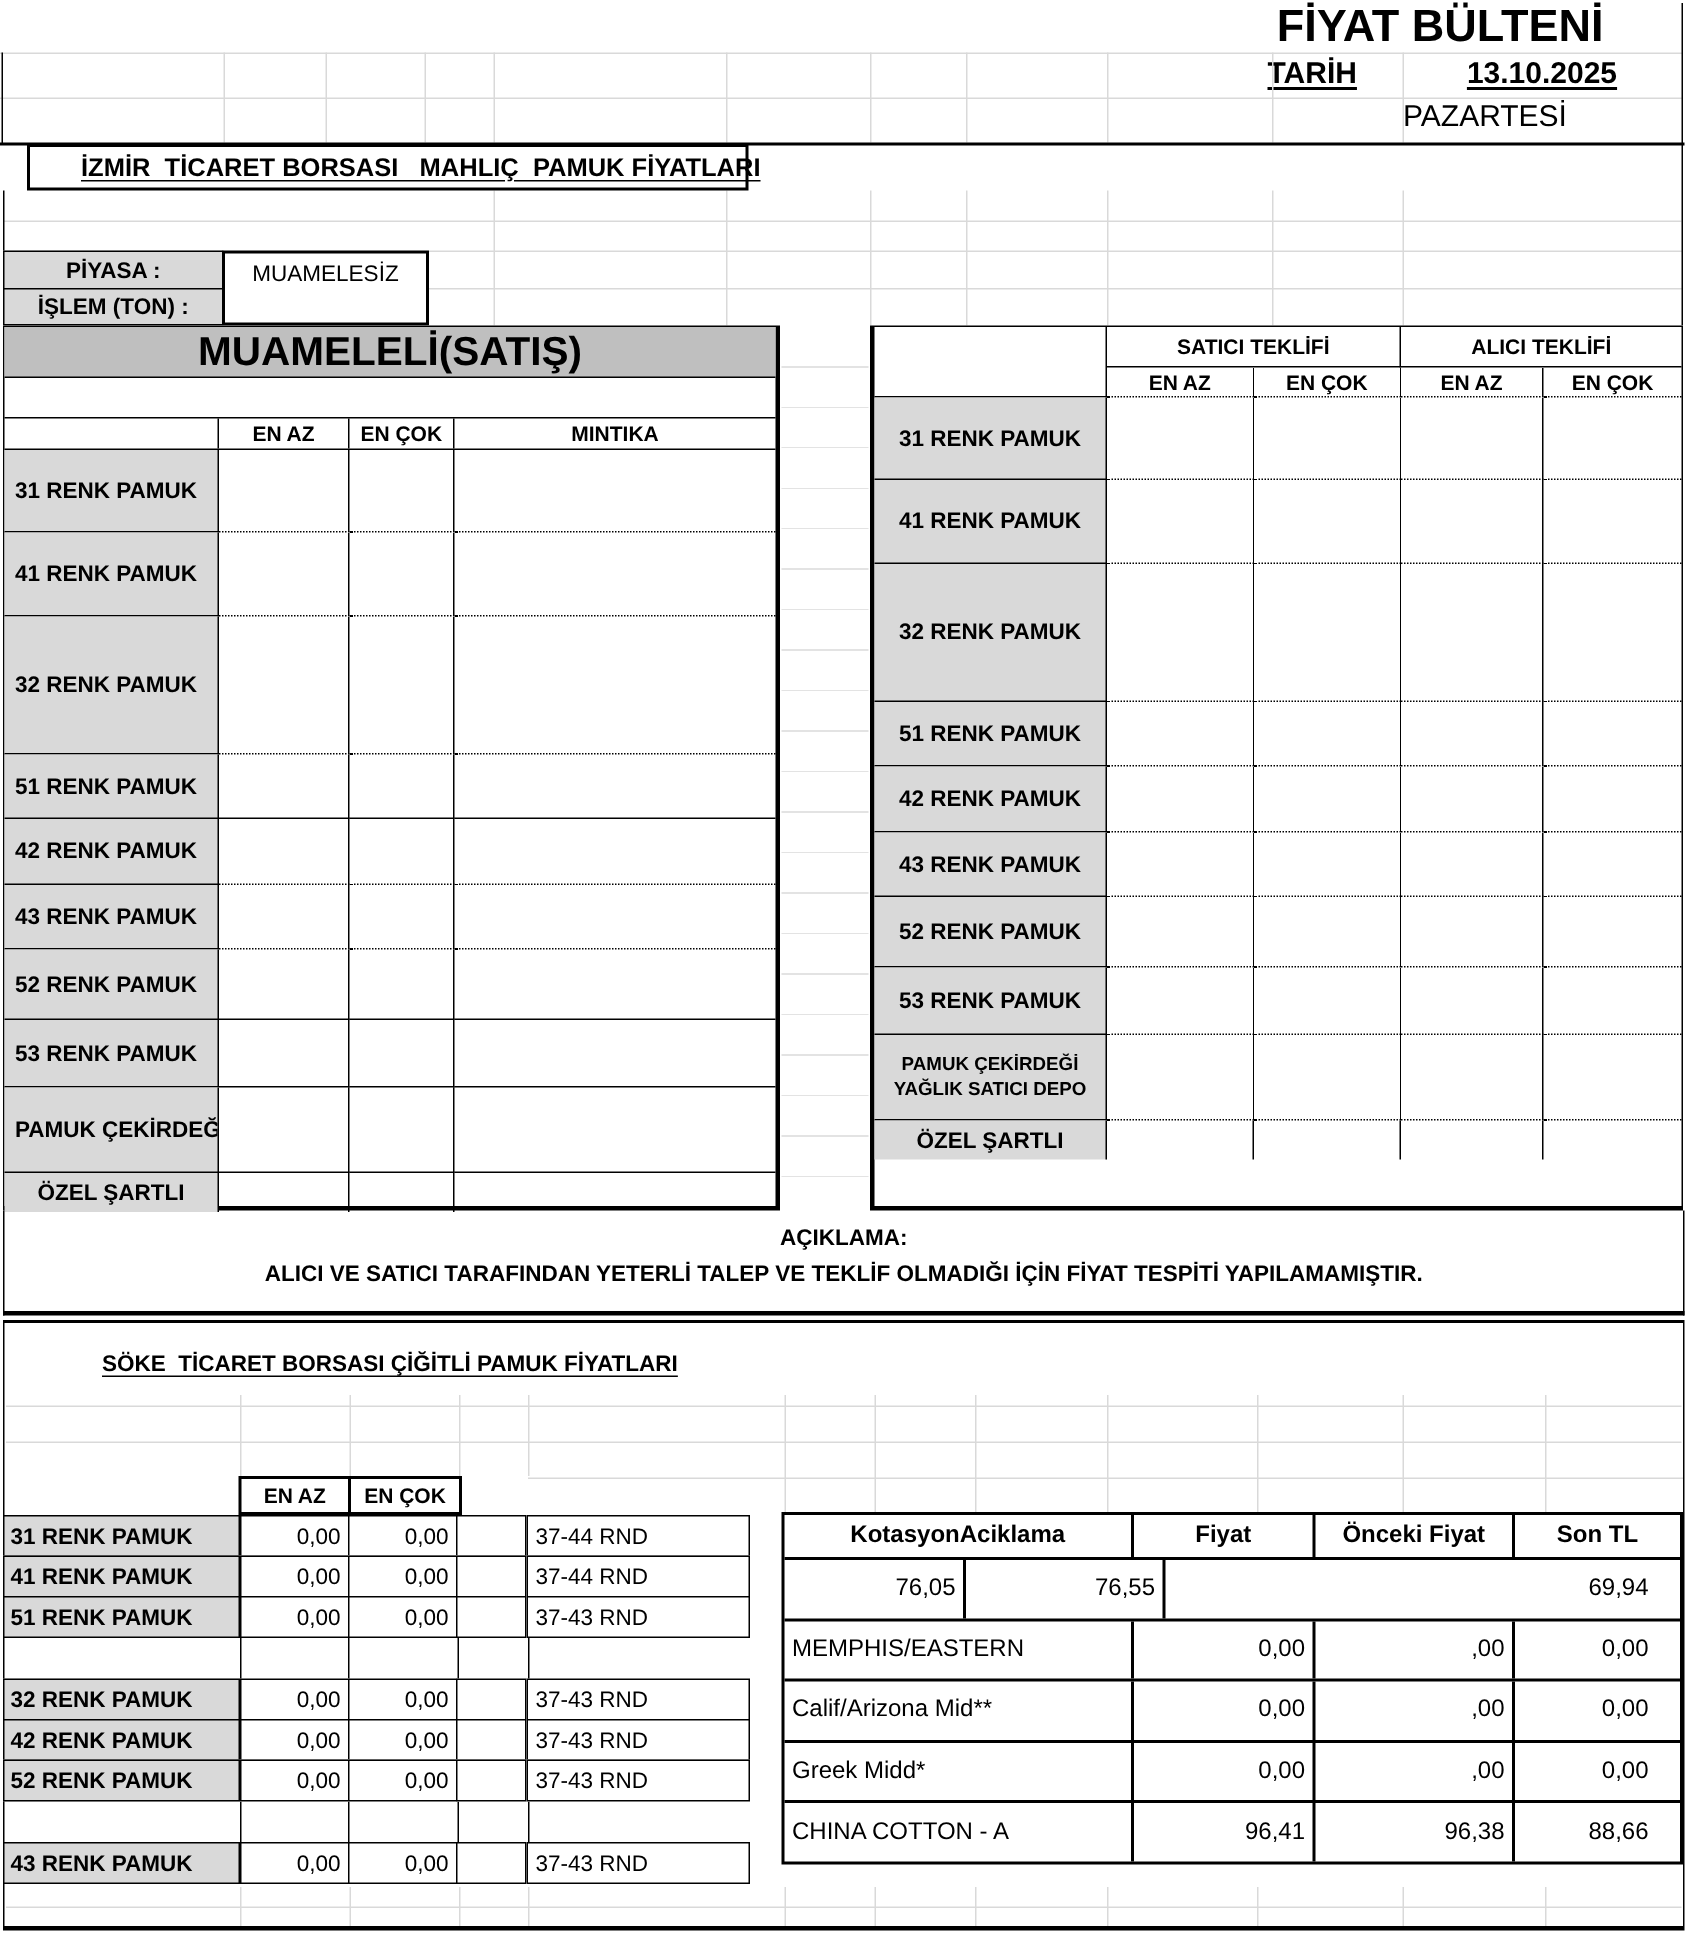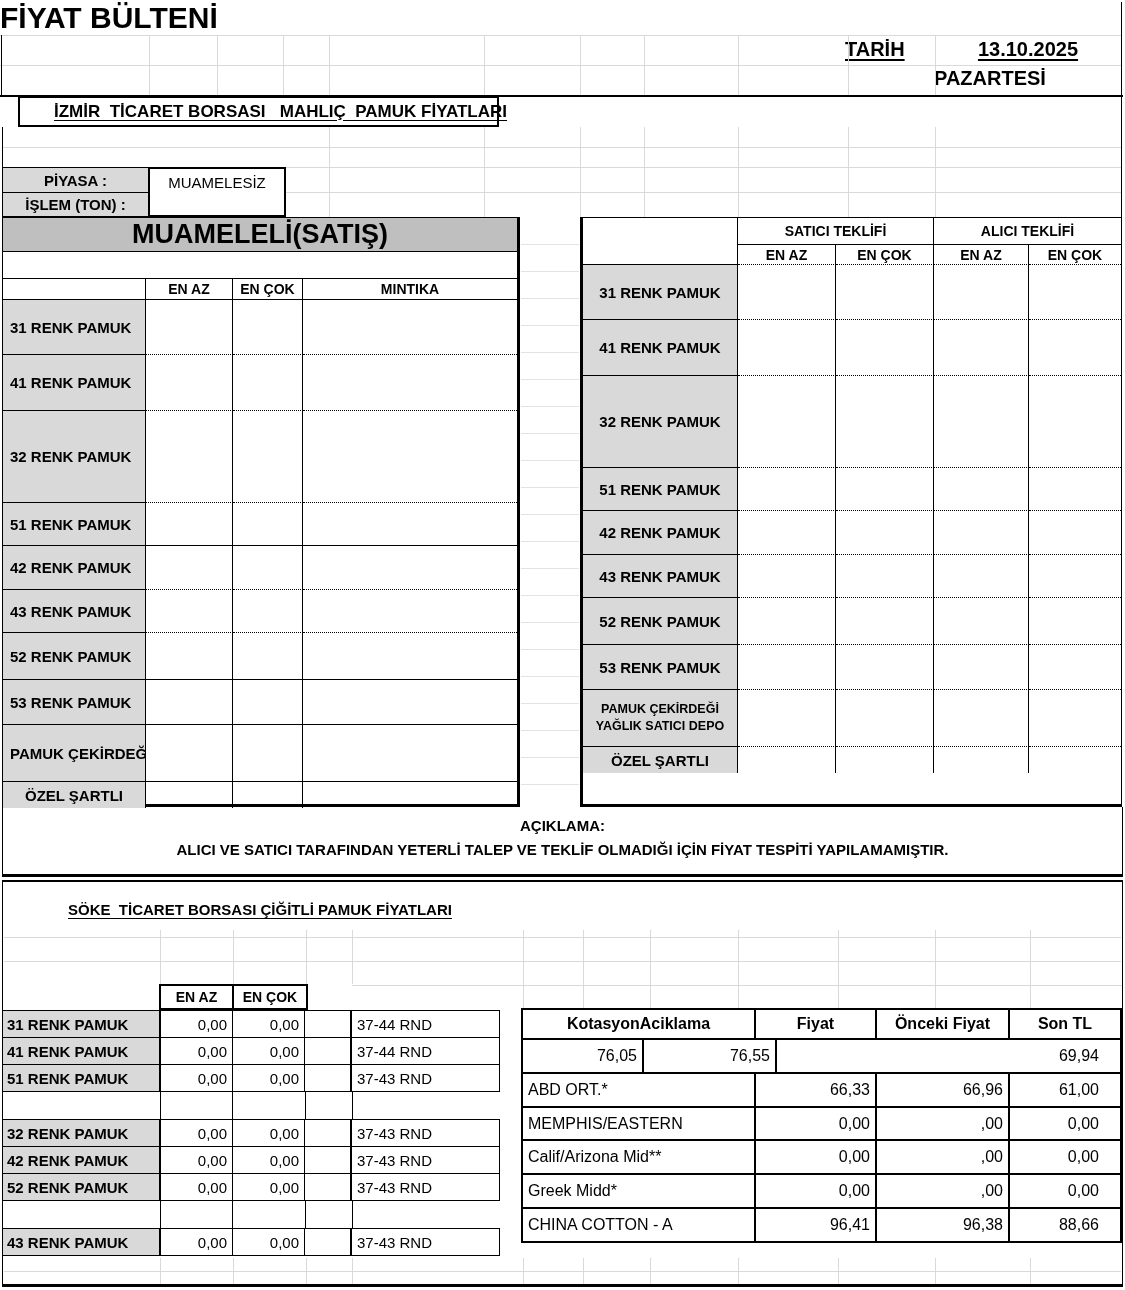--- a/index.html
+++ b/index.html
@@ -4,24 +4,24 @@
 <style>
   html,body{margin:0;padding:0;background:#fff}
   #page{position:relative;width:1125px;height:1290px;background:#fff;
         font-family:"Liberation Sans",sans-serif;color:#000;overflow:hidden}
   .abs{position:absolute;box-sizing:border-box}
   .ctr{display:flex;align-items:center;justify-content:center}
   .pre{white-space:pre}
   .ul{text-decoration:underline;text-underline-offset:3px}
 
   
-  .title{left:0;top:1px;width:1069px;text-align:left;font-size:30px;font-weight:bold}
+  .title{left:0;top:1px;width:1069px;text-align:right;font-size:30px;font-weight:bold}
   .tarih{left:845px;top:38px;width:110px;height:26px;font-size:20px;font-weight:bold}
   .tarihval{left:958px;top:38px;width:140px;height:26px;font-size:20px;font-weight:bold;text-align:center}
-  .day{left:905px;top:67px;width:170px;height:26px;font-size:20px;font-weight:bold;text-align:center}
+  .day{left:905px;top:67px;width:170px;height:26px;font-size:20px;font-weight:normal;text-align:center}
   .izmirbox{left:18px;top:96px;width:481px;height:31px;border:2px solid #000;display:flex;align-items:center;padding-left:34px;font-size:17px;font-weight:bold}
   .piyasalab{left:2px;top:167px;width:147px;height:26px;background:#d9d9d9;border:1px solid #000;font-size:15px;font-weight:bold}
   .islemlab{left:2px;top:192px;width:147px;height:25px;background:#d9d9d9;border:1px solid #000;font-size:15px;font-weight:bold}
   .valbox{left:148px;top:167px;width:138px;height:50px;border:2px solid #000;background:#fff}
   .valbox .v{height:26px;display:flex;align-items:center;justify-content:center;font-size:15px}
 
   
   .band{height:33px;background:#bfbfbf;border-bottom:1px solid #000;display:flex;align-items:center;justify-content:center;font-size:27px;font-weight:bold;flex:none}
   .tblL{left:2px;top:217px;width:518px;height:590px;border:1px solid #000;border-right:3px solid #000;border-bottom:3px solid #000;display:flex;flex-direction:column;background:#fff}
   .lspacer{height:26px;border-bottom:1px solid #000;flex:none}
@@ -404,26 +404,20 @@
       <div class="kc kc2 ctr">Fiyat</div>
       <div class="kc kc3 ctr">Önceki Fiyat</div>
       <div class="kc kc4 ctr">Son TL</div>
     </div>
     <div class="krow">
       <div class="kc kc2">76,05</div>
       <div class="kc kc3">76,55</div>
       <div class="kc kc4">69,94</div>
     </div>
     <div class="krow">
-      <div class="kc kc1">ABD ORT.*</div>
-      <div class="kc kc2">66,33</div>
-      <div class="kc kc3">66,96</div>
-      <div class="kc kc4">61,00</div>
-    </div>
-    <div class="krow">
       <div class="kc kc1">MEMPHIS/EASTERN</div>
       <div class="kc kc2">0,00</div>
       <div class="kc kc3">,00</div>
       <div class="kc kc4">0,00</div>
     </div>
     <div class="krow">
       <div class="kc kc1">Calif/Arizona Mid**</div>
       <div class="kc kc2">0,00</div>
       <div class="kc kc3">,00</div>
       <div class="kc kc4">0,00</div>

